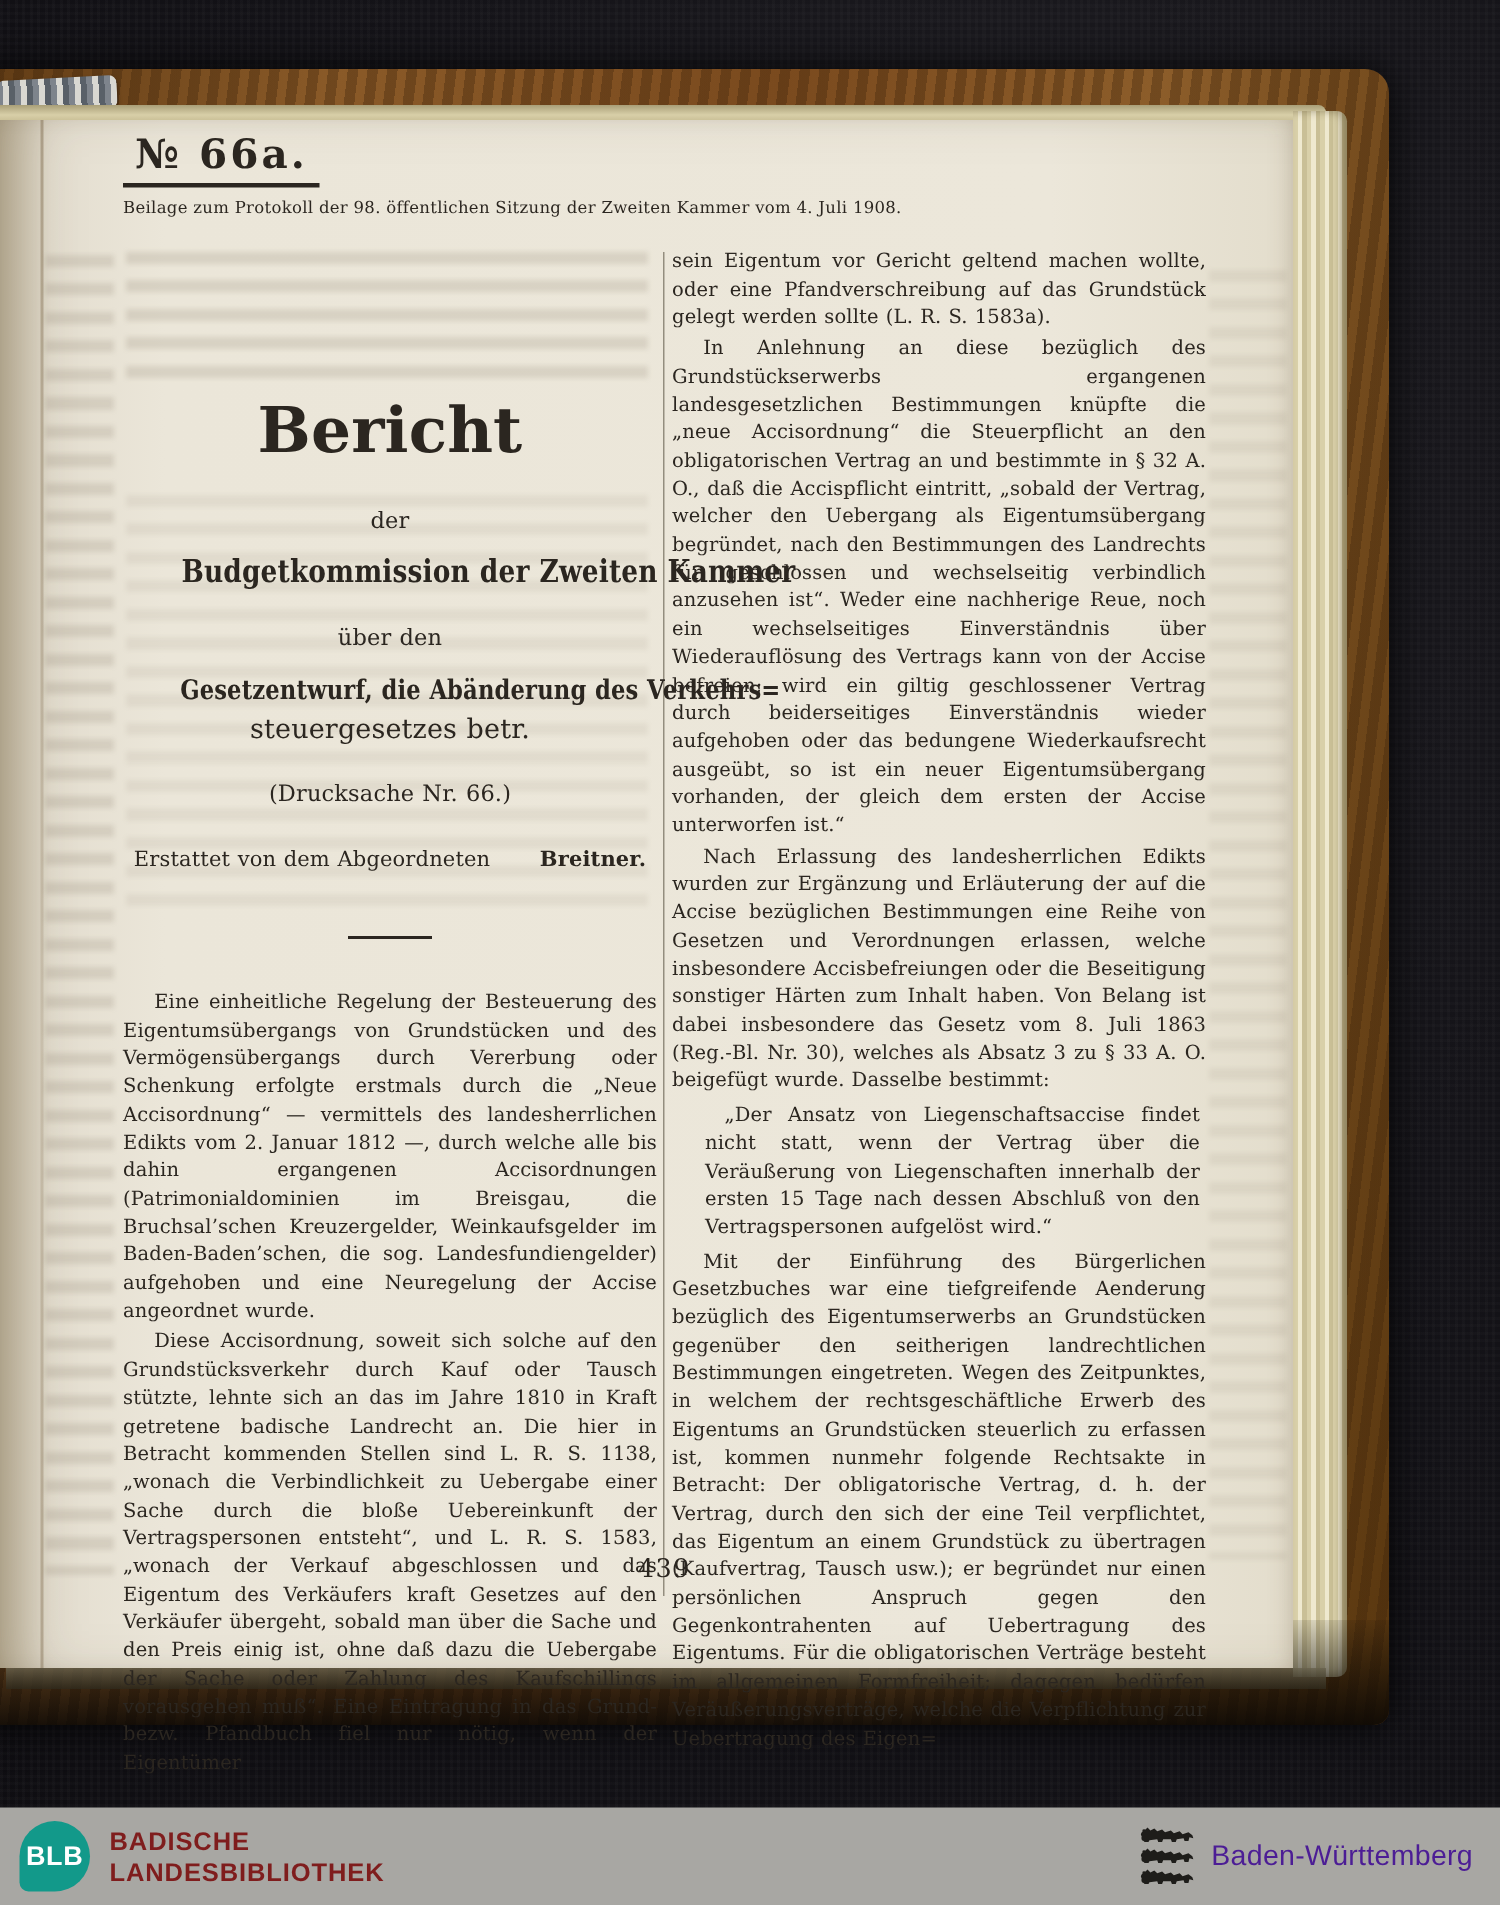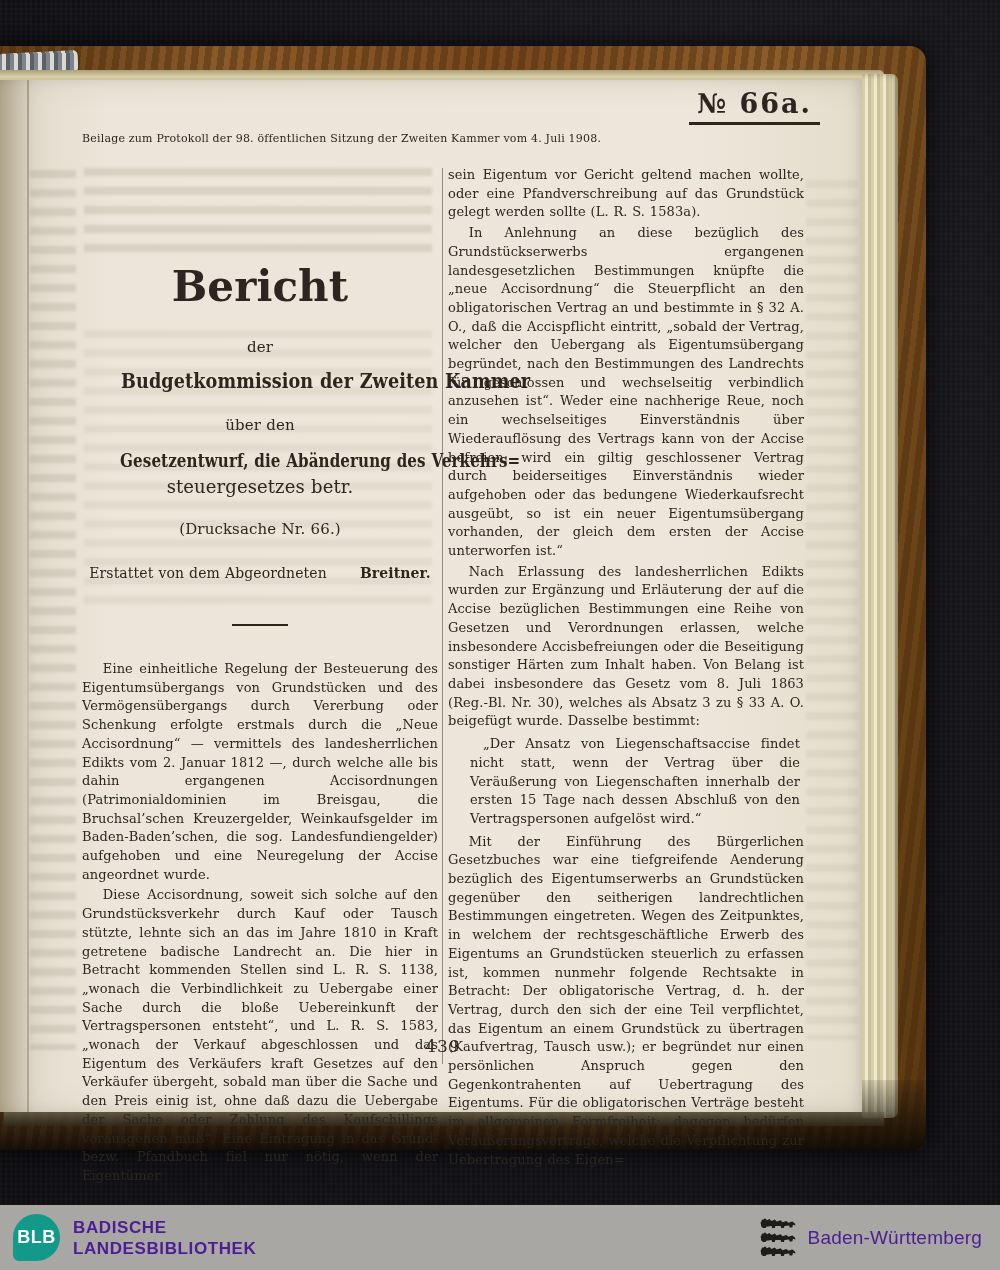--- a/index.html
+++ b/index.html
@@ -67,21 +67,21 @@
   }
   .bleed{
     position:absolute;pointer-events:none;
     background:repeating-linear-gradient(180deg, rgba(125,112,90,.17) 0 8px, rgba(0,0,0,0) 8px 19px);
     filter:blur(1.6px);
   }
   .bleed.light{opacity:.55;}
 
   .print-area{position:absolute;left:82px;top:0;width:722px;}
 
-  .doc-number-wrap{position:absolute;left:16px;top:8px;width:100%;text-align:right;}
+  .doc-number-wrap{position:absolute;left:0;top:8px;width:100%;text-align:left;}
   .doc-number{
     display:inline-block;font-size:27px;font-weight:bold;letter-spacing:2px;
     border-bottom:3px solid #2b2620;padding:0 8px 3px 8px;
   }
   .protocol-line{
     position:absolute;left:0;top:52px;width:100%;text-align:left;
     font-size:11px;letter-spacing:.2px;
   }
 
   .columns{position:absolute;left:0;top:86px;width:722px;}
@@ -124,21 +124,21 @@
     background:#a8a7a3;display:flex;align-items:center;
     font-family:Liberation Sans, sans-serif;
   }
   .blb-logo{
     width:47px;height:47px;border-radius:50% 50% 50% 6px;background:#12998a;
     margin-left:13px;display:flex;align-items:center;justify-content:center;
     color:#fff;font-weight:bold;font-size:18px;letter-spacing:.5px;flex:0 0 auto;
   }
   .library-name{
     margin-left:13px;font-weight:bold;font-size:17px;line-height:21px;
-    color:#4c1d95;letter-spacing:.6px;
+    color:#7f1d1d;letter-spacing:.6px;
   }
   .footer-spacer{flex:1;}
   .state-logo{flex:0 0 auto;margin-right:10px;display:flex;flex-direction:column;gap:1px;}
   .state-name{font-size:19px;color:#4c1d95;margin-right:18px;letter-spacing:.2px;}
 </style>
 </head>
 <body>
 
 <div class="backdrop-weave"></div>
 

